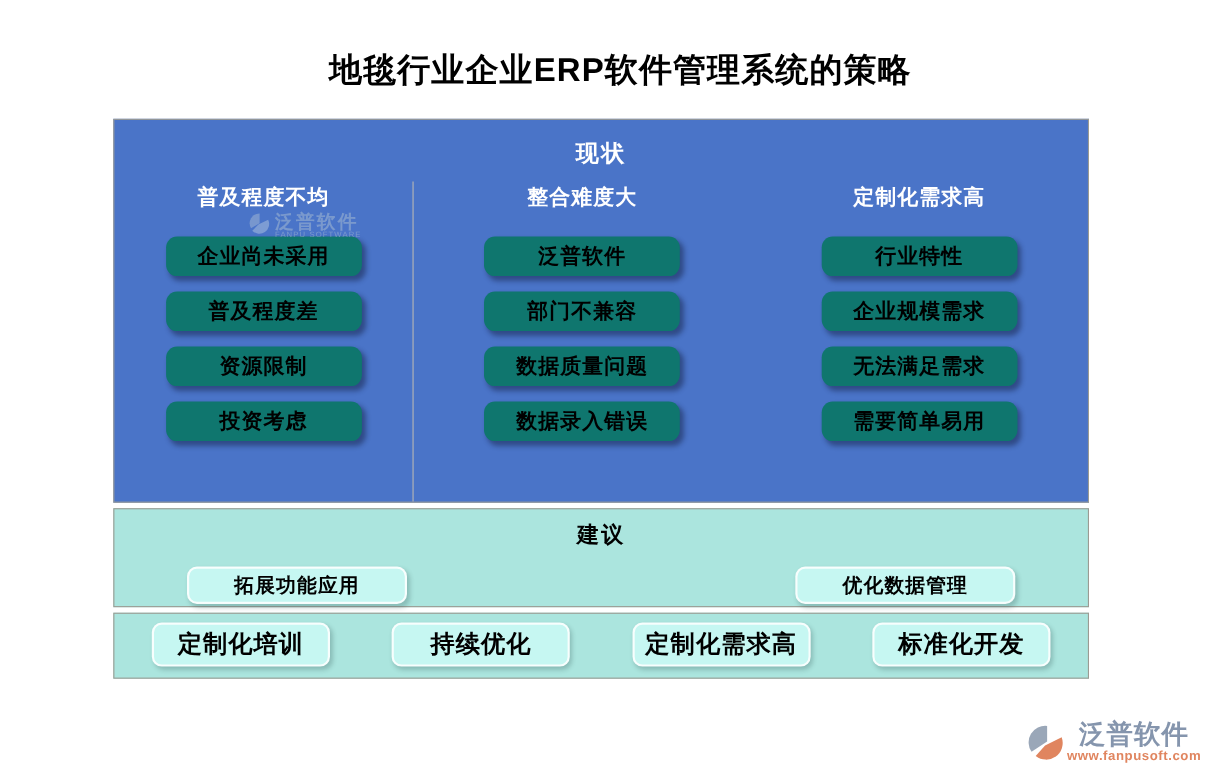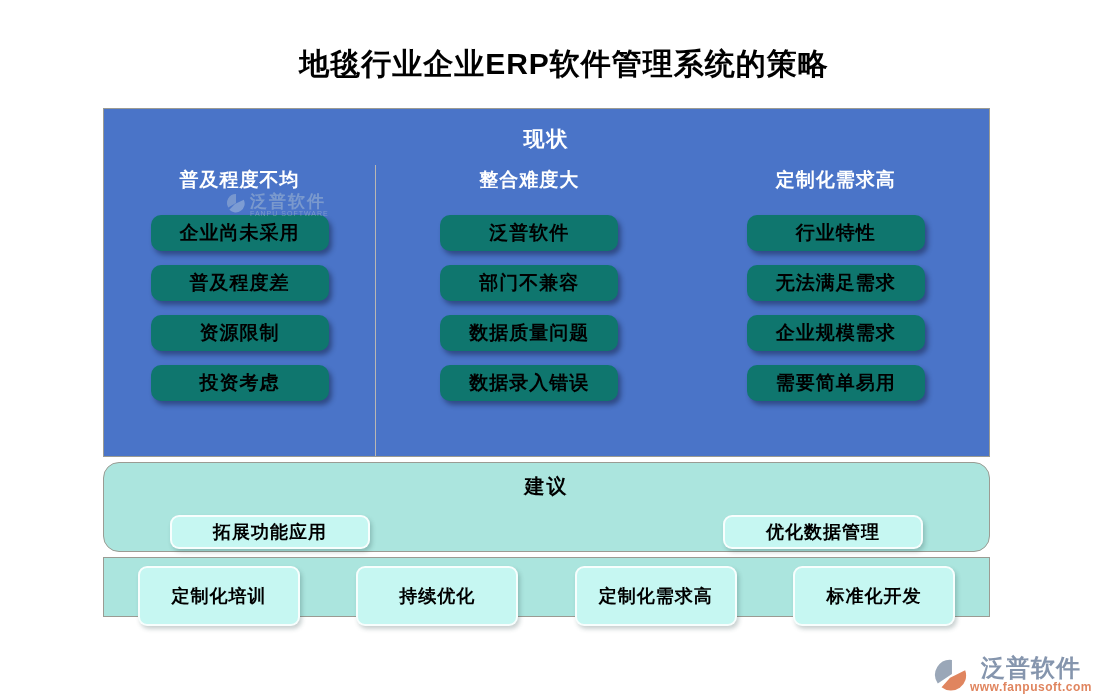--- a/index.html
+++ b/index.html
@@ -47,21 +47,21 @@
   .panel-watermark .wm-text { line-height: 1; }
   .panel-watermark .wm-brand { font-size: 17px; font-weight: bold; color: #c9d6d6; letter-spacing: 2px; }
   .panel-watermark .wm-sub { font-size: 7px; color: #c9d6d6; letter-spacing: 1px; }
   .wm-icon { width: 20px; height: 20px; margin-right: 4px; }
 
   
   .teal-panel {
     position: absolute; left: 103px; width: 887px;
     background: #abe5de; border: 1px solid #9b9b93;
   }
-  .suggest-panel { top: 462px; height: 90px; border-radius: 16px; }
+  .suggest-panel { top: 462px; height: 90px; }
   .action-panel  { top: 557px; height: 60px; }
   .suggest-header {
     position: absolute; top: 10px; left: 0; width: 100%;
     text-align: center; color: #000000; font-size: 20px; font-weight: bold;
     letter-spacing: 2px;
   }
   .suggest-row {
     position: absolute; top: 52px; left: 0; width: 100%;
     display: flex; justify-content: space-between; padding: 0 66px;
   }
@@ -69,21 +69,21 @@
     position: absolute; top: 8px; left: 0; width: 100%;
     display: flex; justify-content: space-between; padding: 0 34px;
   }
   .tbox {
     background: #c6f7f2; border: 2px solid rgba(255,255,255,0.85); border-radius: 9px;
     box-shadow: 2px 3px 4px rgba(40,70,70,0.25);
     display: flex; align-items: center; justify-content: center;
     font-weight: bold; color: #000000; letter-spacing: 1px; white-space: nowrap;
   }
   .tbox-s { height: 34px; width: 200px; font-size: 18px; }
-  .tbox-a { height: 60px; width: 162px; font-size: 18px; text-align: right; }
+  .tbox-a { height: 40px; width: 162px; font-size: 22px; text-align: right; }
 
   
   .footer-logo {
     position: absolute; right: 8px; bottom: 6px;
     display: flex; align-items: center;
   }
   .logo-icon { width: 34px; height: 34px; margin-right: 2px; }
   .logo-text { text-align: center; }
   .logo-brand { font-size: 24px; font-weight: bold; color: #8595ad; letter-spacing: 1px; line-height: 1; }
   .logo-url { font-size: 12px; font-weight: bold; color: #e0855f; line-height: 1.2; letter-spacing: 0.5px; }
@@ -120,22 +120,22 @@
       <div class="col">
         <div class="col-header">整合难度大</div>
         <div class="sbox">泛普软件</div>
         <div class="sbox">部门不兼容</div>
         <div class="sbox">数据质量问题</div>
         <div class="sbox">数据录入错误</div>
       </div>
       <div class="col">
         <div class="col-header">定制化需求高</div>
         <div class="sbox">行业特性</div>
+        <div class="sbox">企业规模需求</div>
         <div class="sbox">无法满足需求</div>
-        <div class="sbox">企业规模需求</div>
         <div class="sbox">需要简单易用</div>
       </div>
     </div>
   </div>
 
   <div class="teal-panel suggest-panel">
     <div class="suggest-header">建议</div>
     <div class="suggest-row">
       <div class="tbox tbox-s">拓展功能应用</div>
       <div class="tbox tbox-s">优化数据管理</div>

